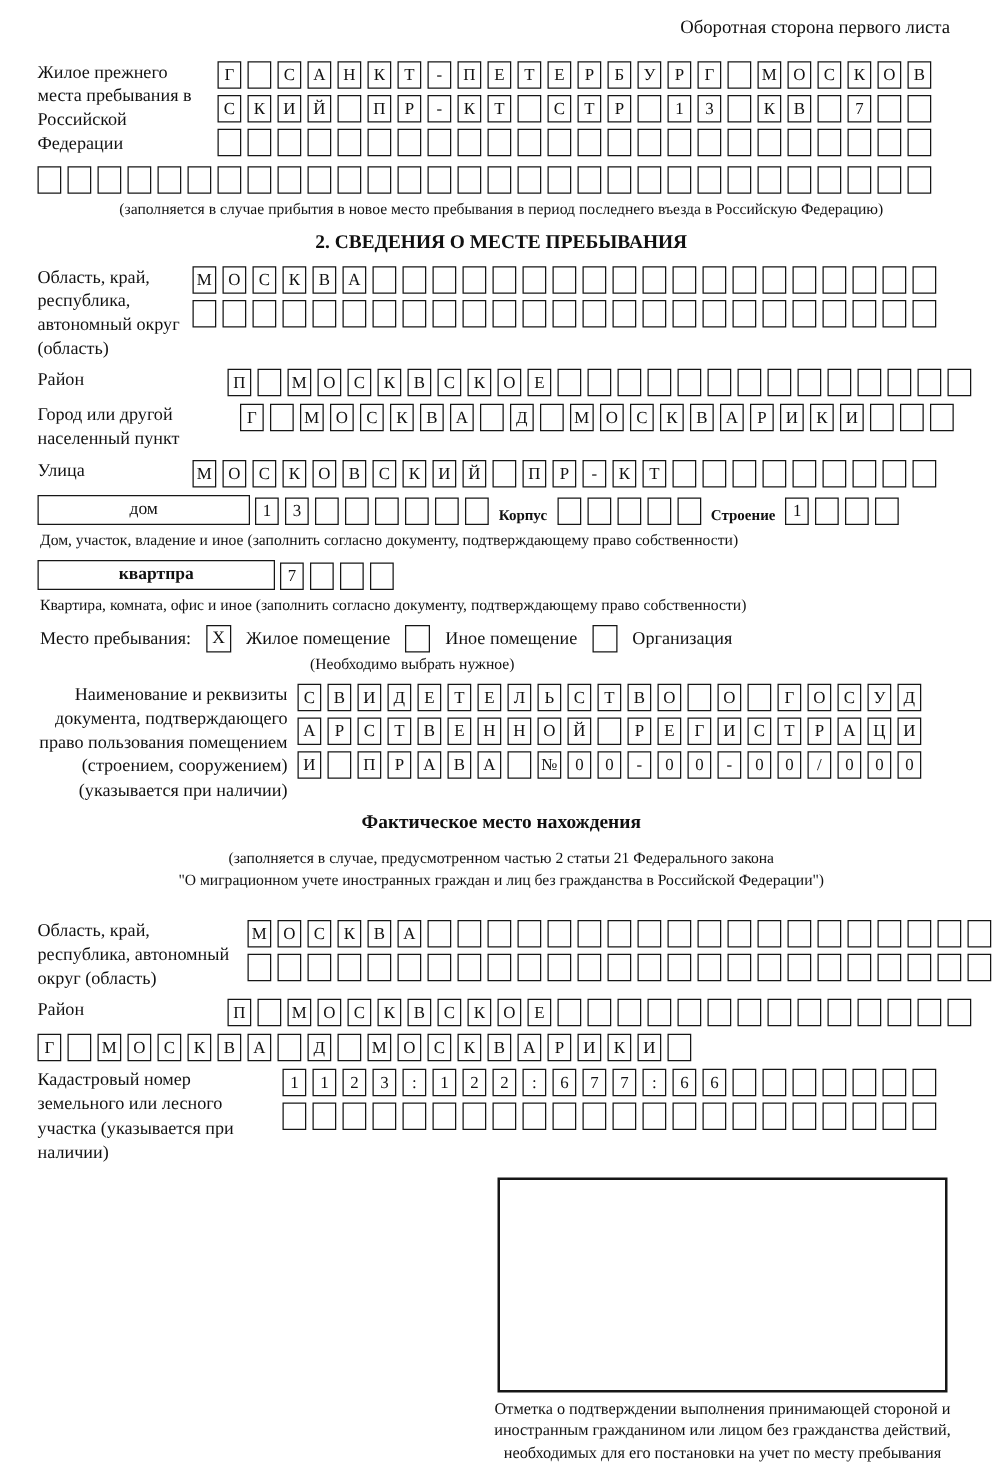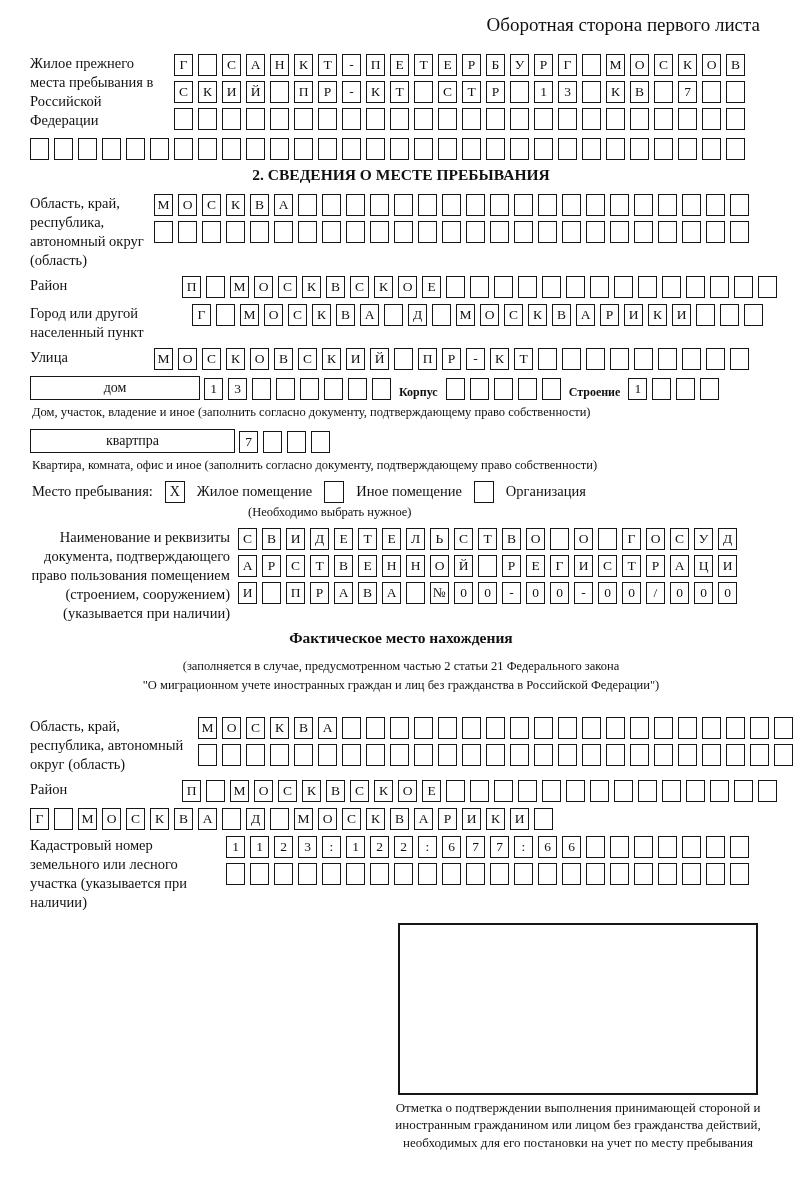--- a/index.html
+++ b/index.html
@@ -4,21 +4,21 @@
 <style>
   html,body{margin:0;padding:0;background:#fff;}
   body{
     width:800px;height:1180px;
     font-family:"Liberation Serif",serif;
     color:#111;
     -webkit-font-smoothing:antialiased;
   }
   .sheet{padding:14px 28px 0 30px;box-sizing:border-box;}
   .corner{
-    text-align:right;font-size:19px;padding-right:12px;margin-bottom:18px;
+    text-align:right;font-size:15px;padding-right:12px;margin-bottom:18px;
   }
   
   .field{display:flex;align-items:flex-start;margin-bottom:6px;}
   .flabel{font-size:14.5px;line-height:1.32;padding-right:8px;box-sizing:border-box;flex-shrink:0;}
   .lw120{width:124px;} .lw140{width:144px;} .lw150{width:152px;} .lw160{width:162px;}
   .lw165{width:168px;} .lw175{width:178px;} .lw190{width:196px;} .lw205{width:208px;text-align:right;}
   .rows{display:flex;flex-direction:column;gap:5px;}
   .cellrow{display:flex;gap:5px;}
   .cell{
     width:19px;height:22px;box-sizing:border-box;
@@ -30,21 +30,21 @@
   .note{font-size:12.5px;line-height:1.3;}
   .note.center{text-align:center;margin:2px 0 10px 0;}
   .note.left{margin:4px 0 8px 2px;}
   .title{font-size:15.5px;font-weight:bold;text-align:center;margin:6px 0 10px 0;}
   
   .houserow{display:flex;align-items:flex-end;margin:4px 0 2px 0;gap:4px;}
   .widebox{
     height:24px;box-sizing:border-box;border:1.8px solid #161616;
     display:flex;align-items:center;justify-content:center;font-size:14px;flex-shrink:0;
   }
-  .w170{width:170px;} .w205{width:205px;}
+  .w170{width:170px;} .w205{width:190px;font-weight:bold;}
   .inlinelabel{font-size:12px;white-space:nowrap;padding:0 4px;font-weight:bold;}
   
   .stayrow{display:flex;align-items:center;gap:12px;margin:8px 0 2px 2px;font-size:14.5px;}
   .checkbox{
     width:20px;height:22px;box-sizing:border-box;border:1.7px solid #161616;
     display:flex;align-items:center;justify-content:center;font-size:14px;flex-shrink:0;
   }
   .staynote{font-size:12.5px;margin:1px 0 8px 218px;}
   
   .subnotes{text-align:center;font-size:12.5px;line-height:1.45;margin-bottom:23px;}
@@ -170,20 +170,21 @@
       <span class="cell"></span>
       <span class="cell"></span>
       <span class="cell"></span>
       <span class="cell"></span>
       <span class="cell"></span>
       <span class="cell"></span>
       <span class="cell"></span>
       <span class="cell"></span>
       <span class="cell"></span>
     </div>
+  <div class="note center">(заполняется в случае прибытия в новое место пребывания в период последнего въезда в Российскую Федерацию)</div>
 
   <div class="title">2. СВЕДЕНИЯ О МЕСТЕ ПРЕБЫВАНИЯ</div>
 
   <div class="field">
     <div class="flabel lw120">Область, край, республика, автономный округ (область)</div>
     <div class="rows">
       <div class="cellrow">
           <span class="cell">М</span>
           <span class="cell">О</span>
           <span class="cell">С</span>

